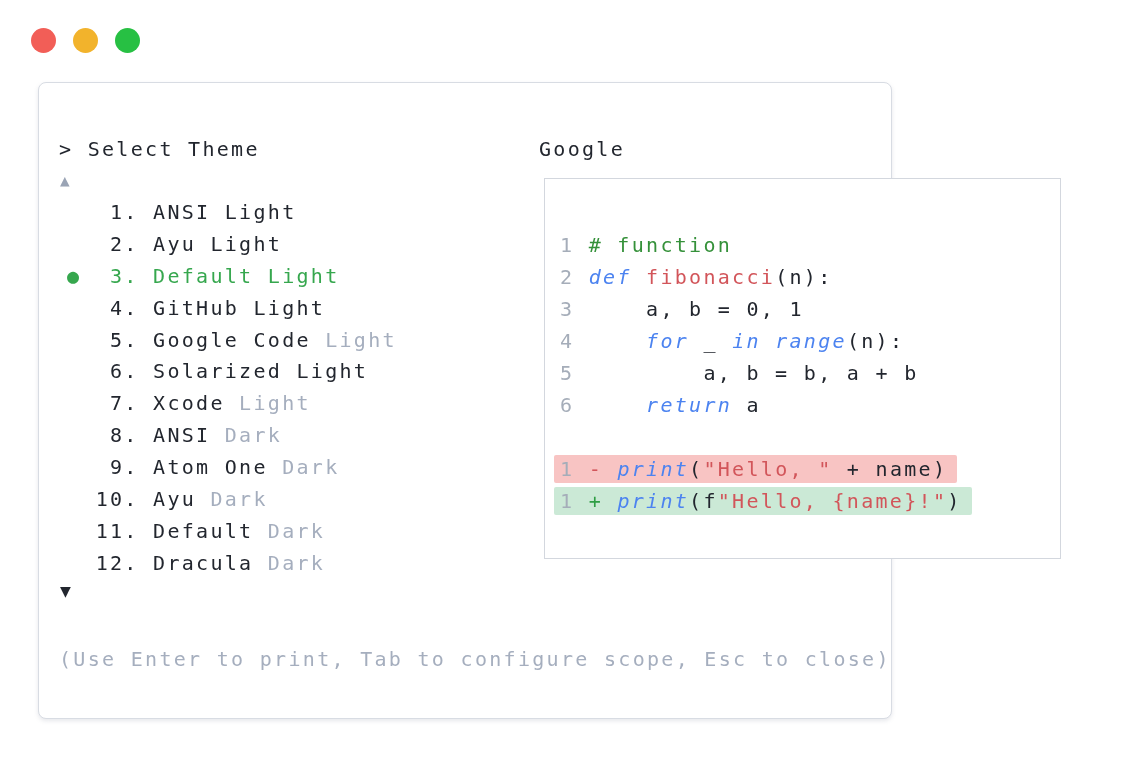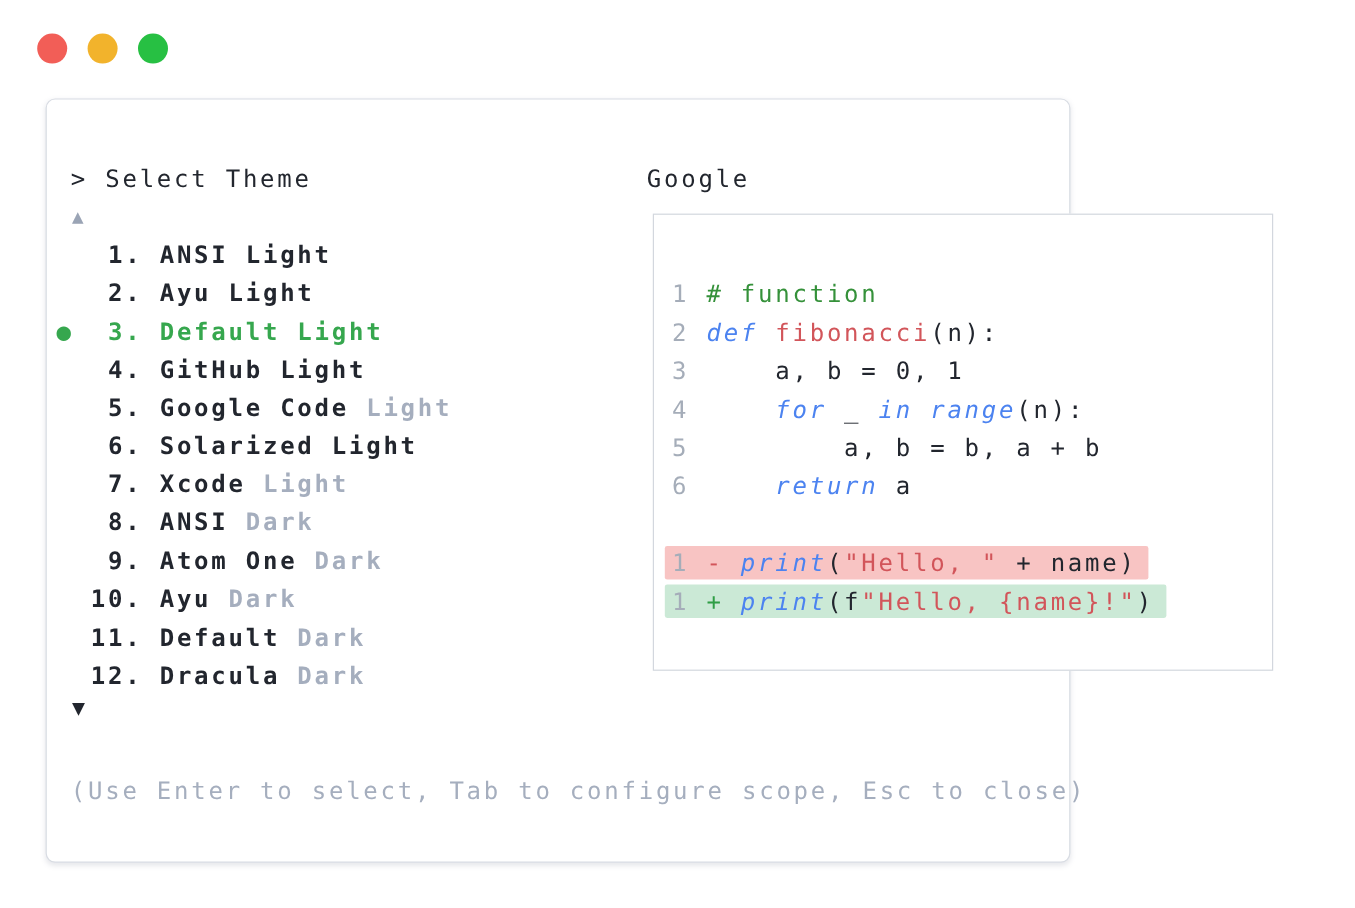--- a/index.html
+++ b/index.html
@@ -77,23 +77,22 @@
     left: 21px;
     top: 496px;
     font-size: 18px;
     line-height: 24px;
     letter-spacing: 0;
     color: var(--dark);
   }
 
   .theme-list {
     position: absolute;
-    left: 8px;
+    left: 28px;
     top: 114px;
-    font-weight: bold;
   }
   .theme-row {
     line-height: 31.9px;
     height: 31.9px;
   }
   .theme-row .bullet  { color: var(--select_green); }
   .theme-row .num     { color: var(--dark); }
   .theme-row .name    { color: var(--dark); }
   .theme-row .variant { color: var(--dark); }
   .theme-row .variant.muted { color: var(--muted); }
@@ -162,19 +161,19 @@
   <div class="selector-title mono">&gt; Select Theme</div>
 
   <div class="preview-title mono">Google</div>
 
   <div class="scroll-up mono">▲</div>
 
   <div class="theme-list mono"><div class="theme-row"><span class="bullet">  </span><span class="num"> 1. </span><span class="name">ANSI</span><span class="variant"> Light</span></div><div class="theme-row"><span class="bullet">  </span><span class="num"> 2. </span><span class="name">Ayu</span><span class="variant"> Light</span></div><div class="theme-row selected"><span class="bullet">● </span><span class="num"> 3. </span><span class="name">Default</span><span class="variant"> Light</span></div><div class="theme-row"><span class="bullet">  </span><span class="num"> 4. </span><span class="name">GitHub</span><span class="variant"> Light</span></div><div class="theme-row"><span class="bullet">  </span><span class="num"> 5. </span><span class="name">Google Code</span><span class="variant muted"> Light</span></div><div class="theme-row"><span class="bullet">  </span><span class="num"> 6. </span><span class="name">Solarized</span><span class="variant"> Light</span></div><div class="theme-row"><span class="bullet">  </span><span class="num"> 7. </span><span class="name">Xcode</span><span class="variant muted"> Light</span></div><div class="theme-row"><span class="bullet">  </span><span class="num"> 8. </span><span class="name">ANSI</span><span class="variant muted"> Dark</span></div><div class="theme-row"><span class="bullet">  </span><span class="num"> 9. </span><span class="name">Atom One</span><span class="variant muted"> Dark</span></div><div class="theme-row"><span class="bullet">  </span><span class="num">10. </span><span class="name">Ayu</span><span class="variant muted"> Dark</span></div><div class="theme-row"><span class="bullet">  </span><span class="num">11. </span><span class="name">Default</span><span class="variant muted"> Dark</span></div><div class="theme-row"><span class="bullet">  </span><span class="num">12. </span><span class="name">Dracula</span><span class="variant muted"> Dark</span></div></div>
 
   <div class="scroll-down mono">▼</div>
 
-  <div class="hint mono">(Use Enter to select, Tab to configure scope, Esc to close)</div>
+  <div class="hint mono">(Use Enter to print, Tab to configure scope, Esc to close)</div>
 
   <div class="preview-box">
     <div class="code-area mono"><div class="code-line"><span class="c-ln">1</span> <span class="c-com"># function</span></div><div class="code-line"><span class="c-ln">2</span> <span class="c-kw">def</span><span class="c-plain"> </span><span class="c-fn">fibonacci</span><span class="c-plain">(n):</span></div><div class="code-line"><span class="c-ln">3</span> <span class="c-plain">    a, b = 0, 1</span></div><div class="code-line"><span class="c-ln">4</span> <span class="c-plain">    </span><span class="c-kw">for</span><span class="c-plain"> _ </span><span class="c-kw">in</span><span class="c-plain"> </span><span class="c-kw">range</span><span class="c-plain">(n):</span></div><div class="code-line"><span class="c-ln">5</span> <span class="c-plain">        a, b = b, a + b</span></div><div class="code-line"><span class="c-ln">6</span> <span class="c-plain">    </span><span class="c-kw">return</span><span class="c-plain"> a</span></div><div class="code-line"></div><div class="code-line"><span class="hl removed"><span class="c-ln">1</span> <span class="c-sign-del">- </span><span class="c-kw">print</span><span class="c-plain">(</span><span class="c-str">"Hello, "</span><span class="c-plain"> + name)</span></span></div><div class="code-line"><span class="hl added"><span class="c-ln">1</span> <span class="c-sign-add">+ </span><span class="c-kw">print</span><span class="c-plain">(f</span><span class="c-str">"Hello, {name}!"</span><span class="c-plain">)</span></span></div></div>
   </div>
 
 </div>
 
 </body></html>

